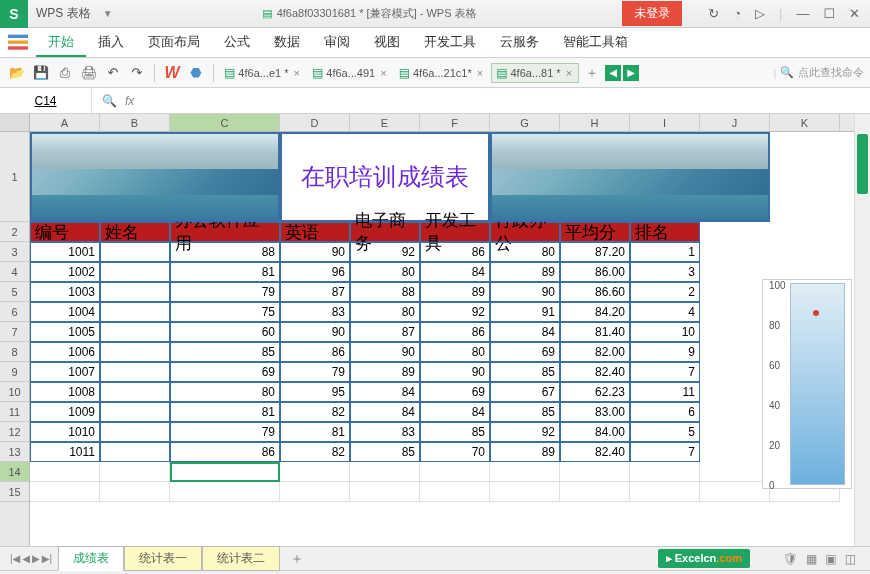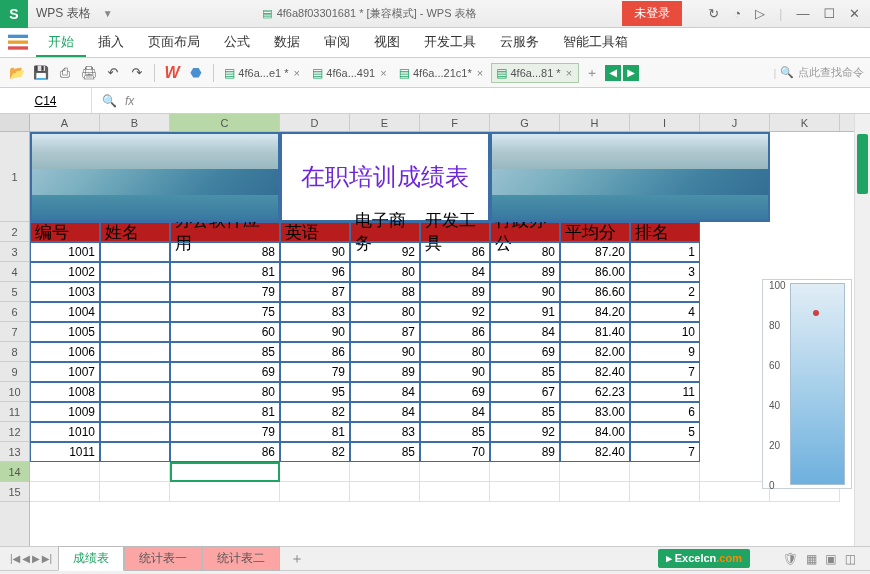--- a/index.html
+++ b/index.html
@@ -66,21 +66,21 @@
     .mini-chart .y-label { position: absolute; left: 6px; font-size: 10px; color: #555; }
     .mini-chart .gradient-bar { position: absolute; right: 6px; top: 3px; bottom: 3px; width: 55px; background: linear-gradient(180deg, #e0edf5 0%, #c5dff0 25%, #a8d0ea 50%, #8bc0e4 75%, #6eb0de 100%); border: 1px solid #aac0d0; }
     .mini-chart .dot { position: absolute; width: 6px; height: 6px; background: #d04040; border-radius: 50%; right: 32px; top: 30px; }
     
     .scroll-v { position: absolute; right: 0; top: 0; bottom: 0; width: 16px; background: #f0f0f0; border-left: 1px solid #ddd; }
     .scroll-thumb-v { position: absolute; top: 20px; left: 2px; right: 2px; height: 60px; background: #1fa463; border-radius: 2px; }
     
     .sheet-tabs { height: 24px; background: #f0f0f0; display: flex; align-items: center; border-top: 1px solid #ccc; padding: 0 4px; gap: 0; }
     .sheet-nav { display: flex; gap: 2px; padding: 0 6px; }
     .sheet-nav span { color: #888; cursor: pointer; font-size: 10px; }
-    .sheet-tab { padding: 3px 14px; background: #fca5a5; border: 1px solid #bbb; cursor: pointer; font-size: 12px; color: #555; }
+    .sheet-tab { padding: 3px 14px; background: #fef9c3; border: 1px solid #bbb; cursor: pointer; font-size: 12px; color: #555; }
     .sheet-tab.active { background: #fff; color: #1fa463; border-bottom: 1px solid #fff; }
     .sheet-add { padding: 0 10px; color: #888; cursor: pointer; font-size: 14px; }
     .sheet-right { margin-left: auto; display: flex; align-items: center; gap: 12px; padding-right: 10px; }
     .sheet-right .view-icons { display: flex; gap: 8px; color: #888; }
     
     .status-bar { height: 30px; background: #f0f0f0; display: flex; align-items: center; justify-content: flex-end; padding: 0 10px; gap: 10px; border-top: 1px solid #ccc; }
     .watermark { position: absolute; bottom: 6px; right: 120px; background: #1fa463; color: #fff; padding: 3px 8px; font-size: 11px; border-radius: 2px; font-weight: bold; }
     .watermark2 { color: #ff8800; font-weight: bold; }
     
     .cw-A { width: 70px; } .cw-B { width: 70px; } .cw-C { width: 110px; }

